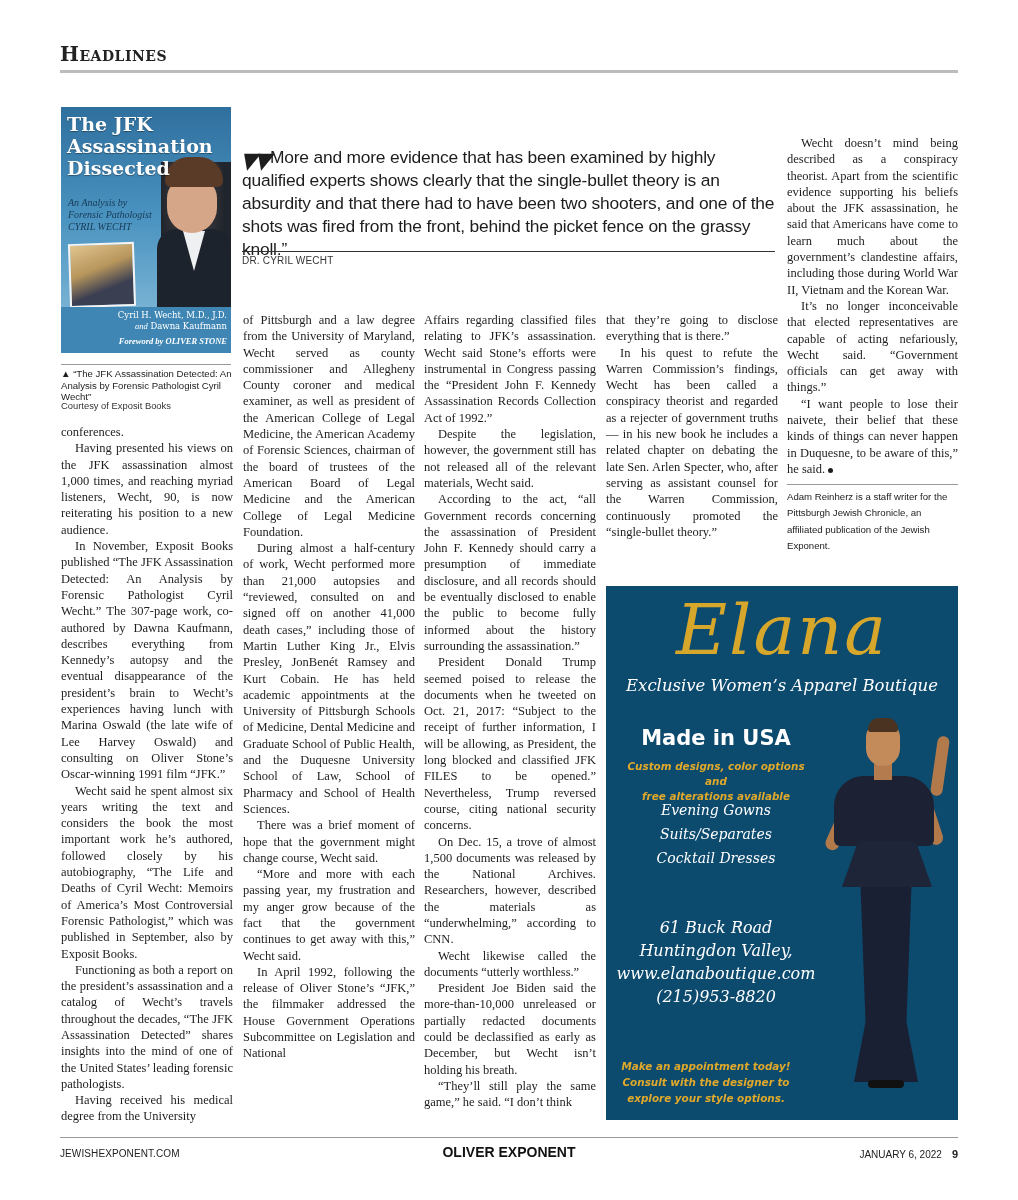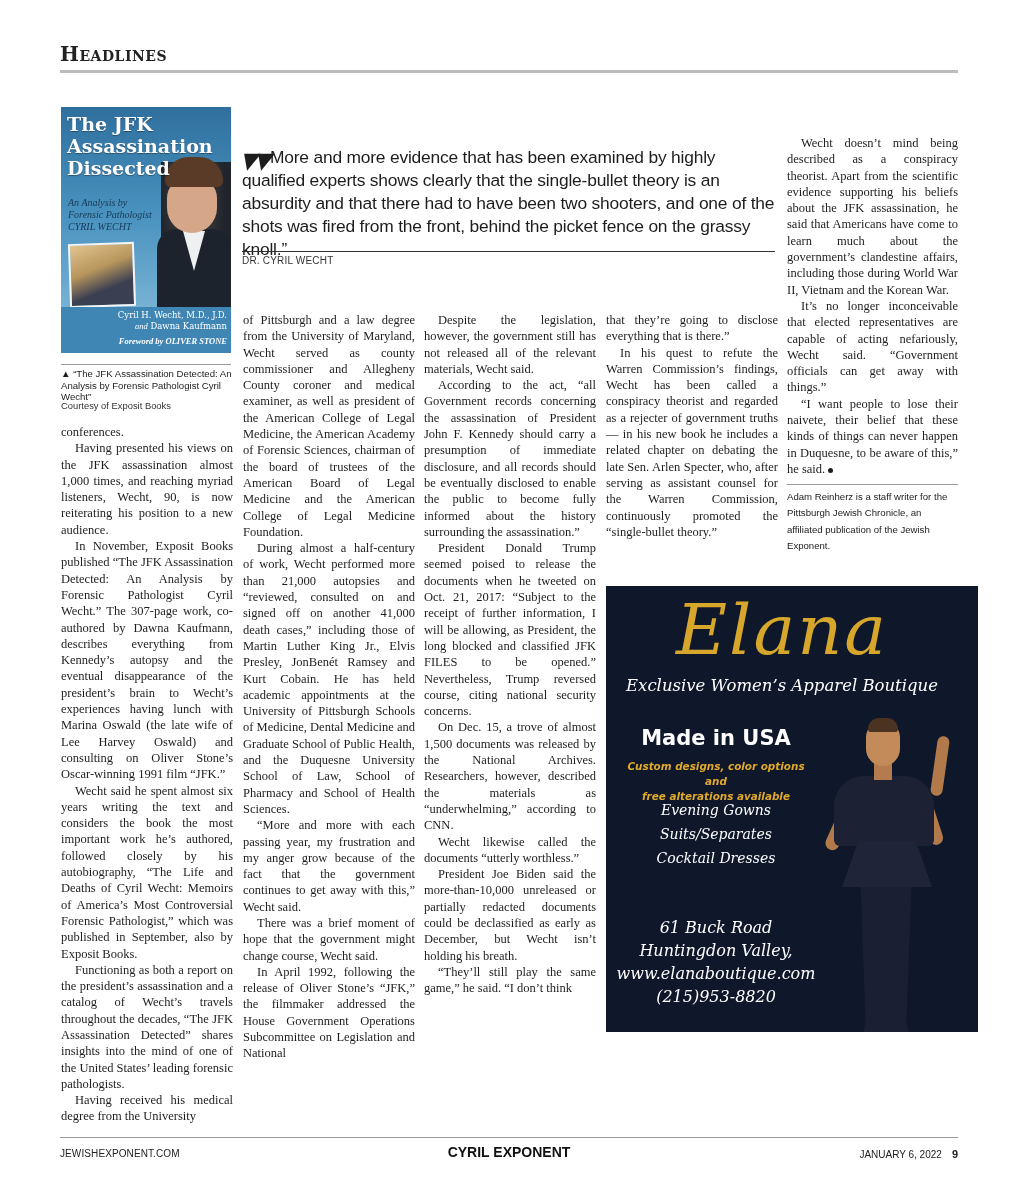--- a/index.html
+++ b/index.html
@@ -41,21 +41,21 @@
   .col2 { left: 243px; top: 312px; width: 172px; }
   .col3 { left: 424px; top: 312px; width: 172px; }
   .col4 { left: 606px; top: 312px; width: 172px; }
   .col5 { left: 787px; top: 118px; width: 171px; margin-top: 17px; }
 
   .end-dot { display: inline-block; width: 5px; height: 5px; background: #1d1d1d; border-radius: 50%; margin-left: 3px; vertical-align: middle; }
   .bio-rule { left: 787px; top: 484px; width: 171px; height: 1px; background: #999; }
   .bio { left: 787px; top: 489px; width: 171px; font-family: "Liberation Sans", sans-serif; font-size: 9.6px; line-height: 16.3px; color: #222; }
 
   
-  .ad { left: 606px; top: 586px; width: 352px; height: 446px; background: #0f172a; overflow: hidden; padding-left: 20px; }
+  .ad { left: 606px; top: 586px; width: 352px; height: 534px; background: #0c4a6e; overflow: hidden; }
   .ad-logo { left: 0; top: 4px; width: 352px; text-align: center; color: #d7a72b; font-family: "DejaVu Serif", serif; font-style: italic; font-size: 70px; line-height: 80px; letter-spacing: 2px; }
   .ad-tagline { left: 0; top: 90px; width: 352px; text-align: center; color: #ffffff; font-family: "DejaVu Serif", serif; font-style: italic; font-size: 16.5px; }
   .ad-made { left: 10px; top: 140px; width: 200px; text-align: center; color: #ffffff; font-family: "DejaVu Sans", sans-serif; font-weight: bold; font-size: 21px; }
   .ad-custom { left: 10px; top: 173px; width: 200px; text-align: center; color: #e0a92a; font-family: "DejaVu Sans", sans-serif; font-weight: bold; font-style: italic; font-size: 10.4px; line-height: 15px; }
   .ad-services { left: 10px; top: 212px; width: 200px; text-align: center; color: #ffffff; font-family: "DejaVu Serif", serif; font-style: italic; font-size: 14px; line-height: 24px; }
   .ad-address { left: 0; top: 330px; width: 220px; text-align: center; color: #ffffff; font-family: "DejaVu Serif", serif; font-style: italic; font-size: 16px; line-height: 23px; }
   .ad-cta { left: 0; top: 472px; width: 200px; text-align: center; color: #e0a92a; font-family: "DejaVu Sans", sans-serif; font-weight: bold; font-style: italic; font-size: 10.4px; line-height: 16px; }
   
   .m-head { left: 260px; top: 136px; width: 34px; height: 44px; background: #c38a5a; border-radius: 16px 16px 18px 18px; }
   .m-hair { left: 262px; top: 132px; width: 30px; height: 14px; background: #4a3320; border-radius: 14px 14px 4px 4px; }
@@ -123,26 +123,27 @@
   <p>Having presented his views on the JFK assassination almost 1,000 times, and reaching myriad listeners, Wecht, 90, is now reiterating his position to a new audience.</p>
   <p>In November, Exposit Books published “The JFK Assassination Detected: An Analysis by Forensic Pathologist Cyril Wecht.” The 307-page work, co-authored by Dawna Kaufmann, describes everything from Kennedy’s autopsy and the eventual disappearance of the president’s brain to Wecht’s experiences having lunch with Marina Oswald (the late wife of Lee Harvey Oswald) and consulting on Oliver Stone’s Oscar-winning 1991 film “JFK.”</p>
   <p>Wecht said he spent almost six years writing the text and considers the book the most important work he’s authored, followed closely by his autobiography, “The Life and Deaths of Cyril Wecht: Memoirs of America’s Most Controversial Forensic Pathologist,” which was published in September, also by Exposit Books.</p>
   <p>Functioning as both a report on the president’s assassination and a catalog of Wecht’s travels throughout the decades, “The JFK Assassination Detected” shares insights into the mind of one of the United States’ leading forensic pathologists.</p>
   <p>Having received his medical degree from the University</p>
 </div>
 
 <div class="abs col col2">
   <p class="cont">of Pittsburgh and a law degree from the University of Maryland, Wecht served as county commissioner and Allegheny County coroner and medical examiner, as well as president of the American College of Legal Medicine, the American Academy of Forensic Sciences, chairman of the board of trustees of the American Board of Legal Medicine and the American College of Legal Medicine Foundation.</p>
   <p>During almost a half-century of work, Wecht performed more than 21,000 autopsies and “reviewed, consulted on and signed off on another 41,000 death cases,” including those of Martin Luther King Jr., Elvis Presley, JonBenét Ramsey and Kurt Cobain. He has held academic appointments at the University of Pittsburgh Schools of Medicine, Dental Medicine and Graduate School of Public Health, and the Duquesne University School of Law, School of Pharmacy and School of Health Sciences.</p>
+  <p>There was a brief moment of hope that the government might change course, Wecht said.</p>
   <p>“More and more with each passing year, my frustration and my anger grow because of the fact that the government continues to get away with this,” Wecht said.</p>
-  <p>There was a brief moment of hope that the government might change course, Wecht said.</p>
   <p>In April 1992, following the release of Oliver Stone’s “JFK,” the filmmaker addressed the House Government Operations Subcommittee on Legislation and National</p>
 </div>
 
 <div class="abs col col3">
+  <p class="cont">Affairs regarding classified files relating to JFK’s assassination. Wecht said Stone’s efforts were instrumental in Congress passing the “President John F. Kennedy Assassination Records Collection Act of 1992.”</p>
   <p>Despite the legislation, however, the government still has not released all of the relevant materials, Wecht said.</p>
   <p>According to the act, “all Government records concerning the assassination of President John F. Kennedy should carry a presumption of immediate disclosure, and all records should be eventually disclosed to enable the public to become fully informed about the history surrounding the assassination.”</p>
   <p>President Donald Trump seemed poised to release the documents when he tweeted on Oct. 21, 2017: “Subject to the receipt of further information, I will be allowing, as President, the long blocked and classified JFK FILES to be opened.” Nevertheless, Trump reversed course, citing national security concerns.</p>
   <p>On Dec. 15, a trove of almost 1,500 documents was released by the National Archives. Researchers, however, described the materials as “underwhelming,” according to CNN.</p>
   <p>Wecht likewise called the documents “utterly worthless.”</p>
   <p>President Joe Biden said the more-than-10,000 unreleased or partially redacted documents could be declassified as early as December, but Wecht isn’t holding his breath.</p>
   <p>“They’ll still play the same game,” he said. “I don’t think</p>
 </div>
 
 <div class="abs col col4">
@@ -192,16 +193,16 @@
   </div>
   <div class="abs ad-cta">
     <div>Make an appointment today!</div>
     <div>Consult with the designer to</div>
     <div>explore your style options.</div>
   </div>
 </div>
 
 <div class="abs footer-rule"></div>
 <div class="abs footer-left">JEWISHEXPONENT.COM</div>
-<div class="abs footer-center">CYRIL EXPONENT</div>
+<div class="abs footer-center">OLIVER EXPONENT</div>
 <div class="abs footer-right">
   <span>JANUARY 6, 2022</span><b>9</b>
 </div>
 
 </body></html>

